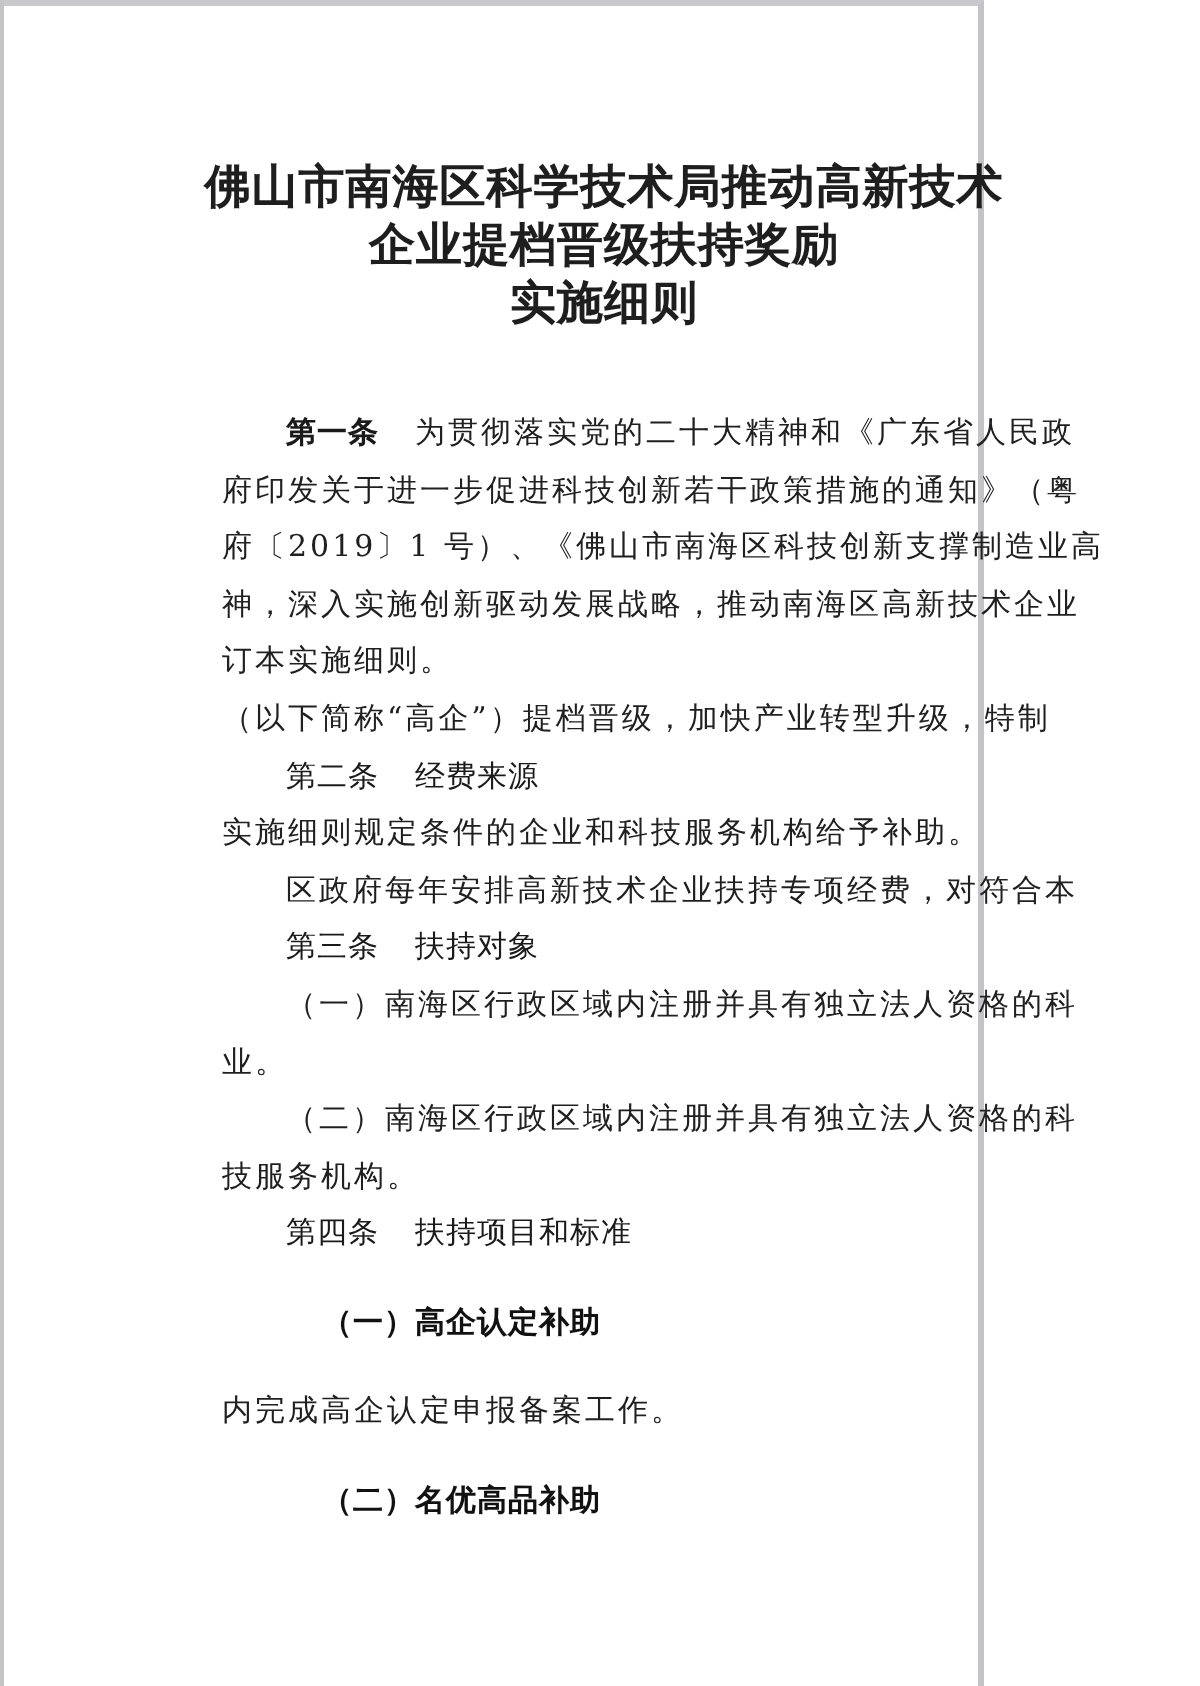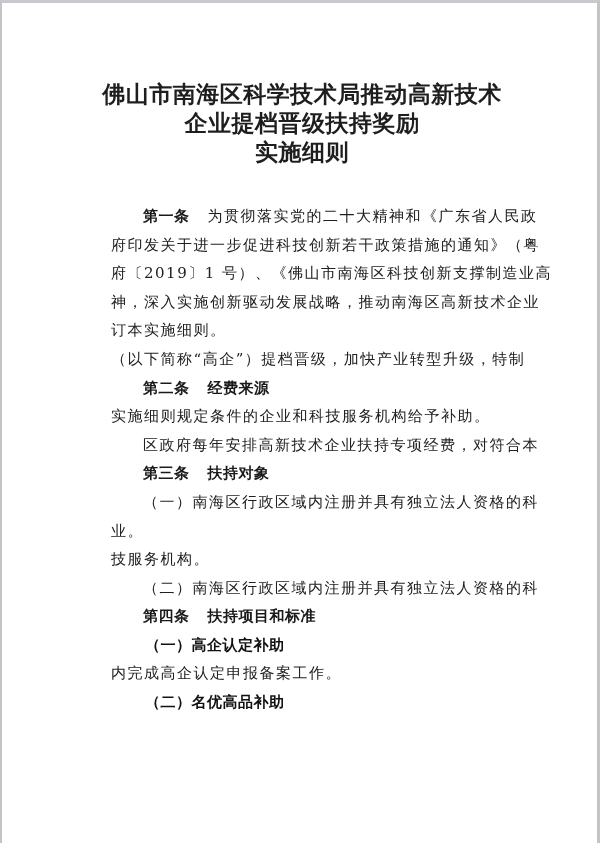--- a/index.html
+++ b/index.html
@@ -9,21 +9,21 @@
     }
     body {
       width: 600px;
       height: 843px;
       overflow: hidden;
       position: relative;
     }
     .page {
       position: absolute;
       left: 0; top: 0;
-      width: 600px;
+      width: 492px;
       height: 843px;
       background: #ffffff;
       box-sizing: border-box;
       border-top: 3px solid #c9c9cd;
       border-left: 2px solid #c4c4c8;
       border-right: 3px solid #c4c4c8;
     }
     .title {
       position: absolute;
       left: 0;
@@ -48,28 +48,28 @@
       color: #202020;
       letter-spacing: 1.5px;
     }
     .line { display: block; white-space: nowrap; }
     .line.first { padding-left: 32px; }
     .heading {
       margin: 0;
       padding-left: 32px;
       line-height: 28.6px;
       font-family: "DejaVu Sans", "Liberation Sans", sans-serif;
-      font-weight: bold;
+      font-weight: normal;
       font-size: 15px;
       color: #1a1a1a;
       letter-spacing: 0.5px;
     }
     .heading .gap { display: inline-block; width: 18px; }
     .subheading {
-      margin: 0;
+      margin: 16px;
       padding-left: 34px;
       line-height: 28px;
       font-family: "DejaVu Serif", "Liberation Serif", serif;
       font-weight: bold;
       font-size: 15px;
       color: #111111;
       letter-spacing: 0.5px;
     }
     .article-label {
       font-family: "DejaVu Sans", "Liberation Sans", sans-serif;
@@ -104,22 +104,22 @@
     <div>
       <div class="heading"><span>第二条</span><span class="gap"></span><span>经费来源</span></div>
       <span class="line">实施细则规定条件的企业和科技服务机构给予补助。</span>
       <span class="line first">区政府每年安排高新技术企业扶持专项经费，对符合本</span>
     </div>
 
     <div>
       <div class="heading"><span>第三条</span><span class="gap"></span><span>扶持对象</span></div>
       <span class="line first">（一）南海区行政区域内注册并具有独立法人资格的科</span>
       <span class="line">业。</span>
+      <span class="line first">（二）南海区行政区域内注册并具有独立法人资格的科</span>
       <span class="line">技服务机构。</span>
-      <span class="line first">（二）南海区行政区域内注册并具有独立法人资格的科</span>
     </div>
 
     <div>
       <div class="heading"><span>第四条</span><span class="gap"></span><span>扶持项目和标准</span></div>
       <div class="subheading">（一）高企认定补助</div>
       <span class="line">内完成高企认定申报备案工作。</span>
       <div class="subheading">（二）名优高品补助</div>
     </div>
 
   </div>

